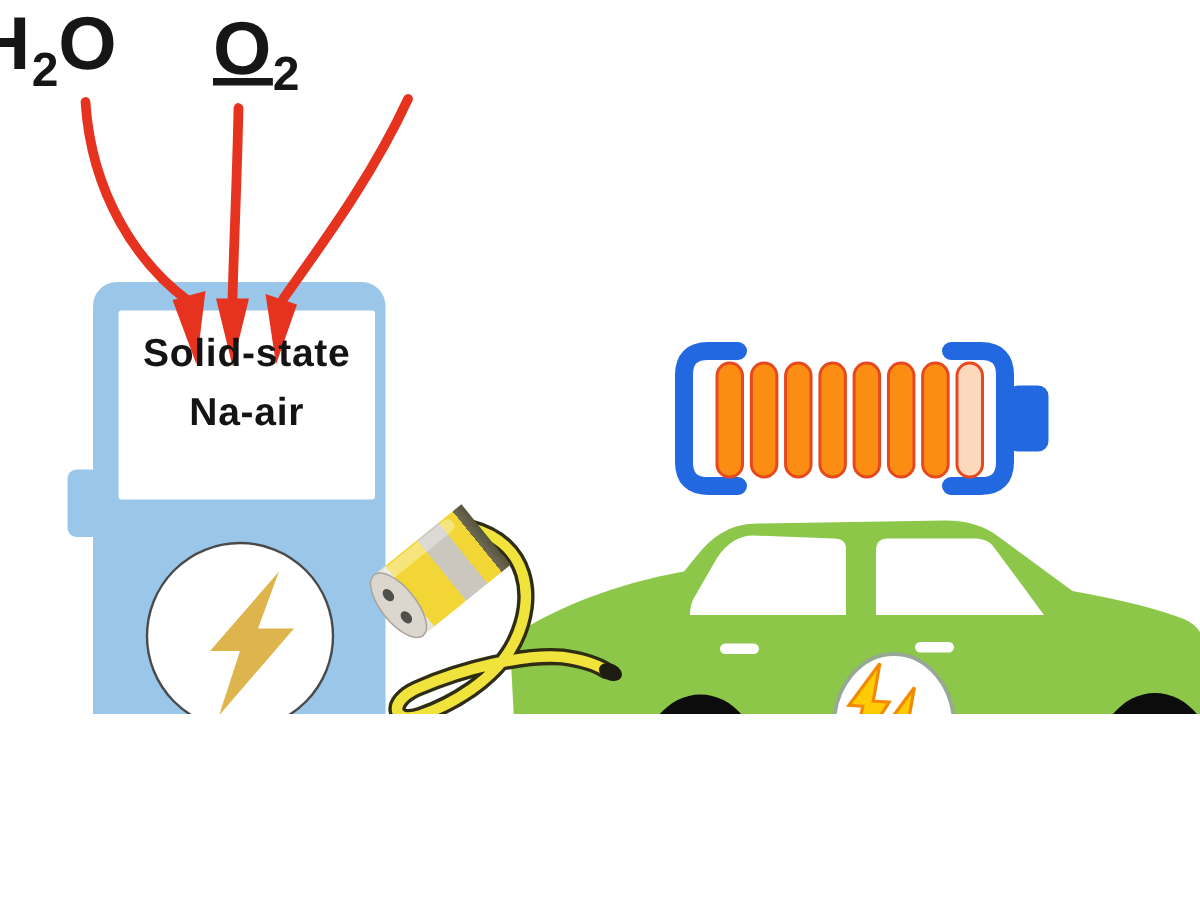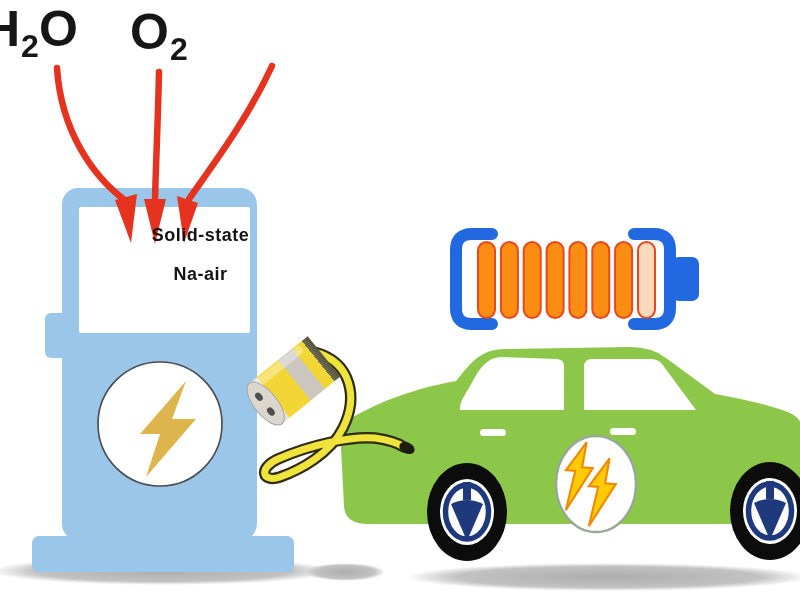--- a/index.html
+++ b/index.html
@@ -1,33 +1,32 @@
 <!DOCTYPE html>
 <html><head>
 <meta charset="utf-8">
 <style>
   html,body{margin:0;padding:0;background:#ffffff;}
   .stage{
-    position:relative;width:800px;height:600px;background:#ffffff;
+    position:relative;width:800px;height:476px;background:#ffffff;
     overflow:hidden;font-family:"Liberation Sans",sans-serif;
   }
   .stage svg{position:absolute;left:0;top:0;}
   .gas-label{
     position:absolute;font-weight:700;font-size:50px;line-height:1;
     color:#161616;letter-spacing:1px;white-space:nowrap;
   }
   .gas-label .sub{font-size:32px;position:relative;top:11px;letter-spacing:0;}
   .label-h2o{left:-16px;top:4px;}
-  .label-o2{left:130px;top:7px;}
+  .label-o2{left:142px;top:7px;text-decoration:underline;}
   .label-co2{left:247px;top:12px;}
   .station-text{
     position:absolute;left:79px;top:216px;width:171px;text-align:center;
-    font-weight:700;font-size:18px;line-height:39px;color:#141414;
+    font-weight:700;font-size:26px;line-height:39px;color:#141414;
     letter-spacing:0.5px;
-    margin-left:36px;
   }
 </style>
 </head>
 <body>
 
 <div class="stage">
 
   <svg width="800" height="600" viewBox="0 0 800 600">
     <defs>
       <radialGradient id="shadGrad" cx="0.5" cy="0.5" r="0.5">

